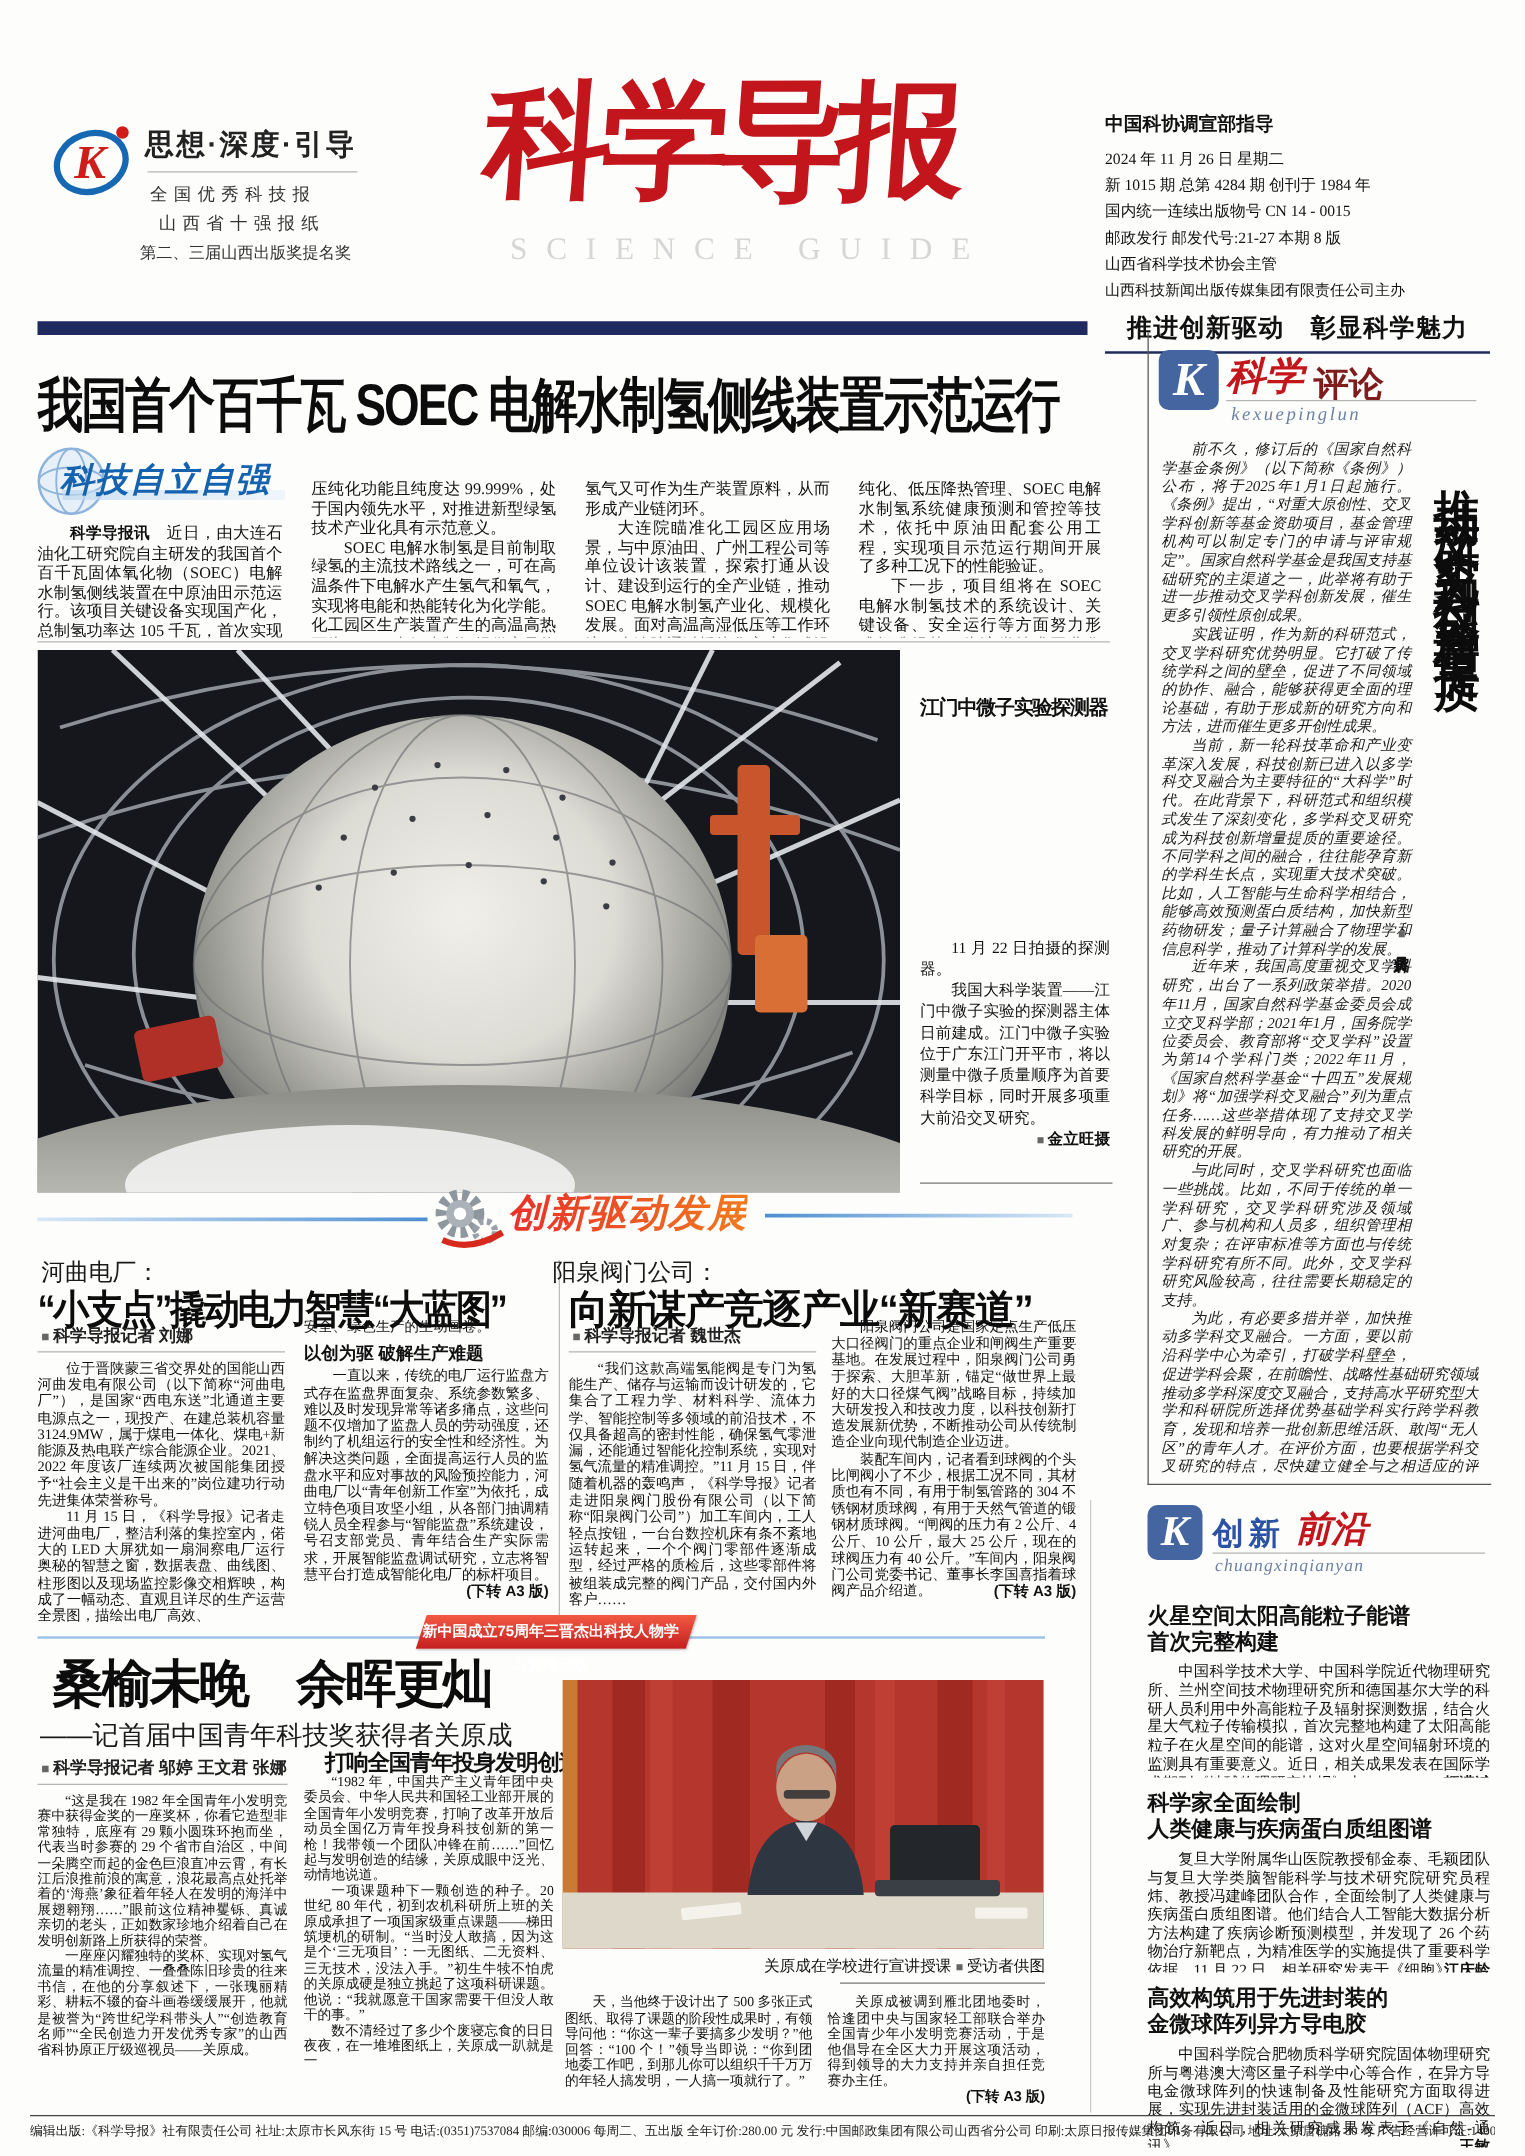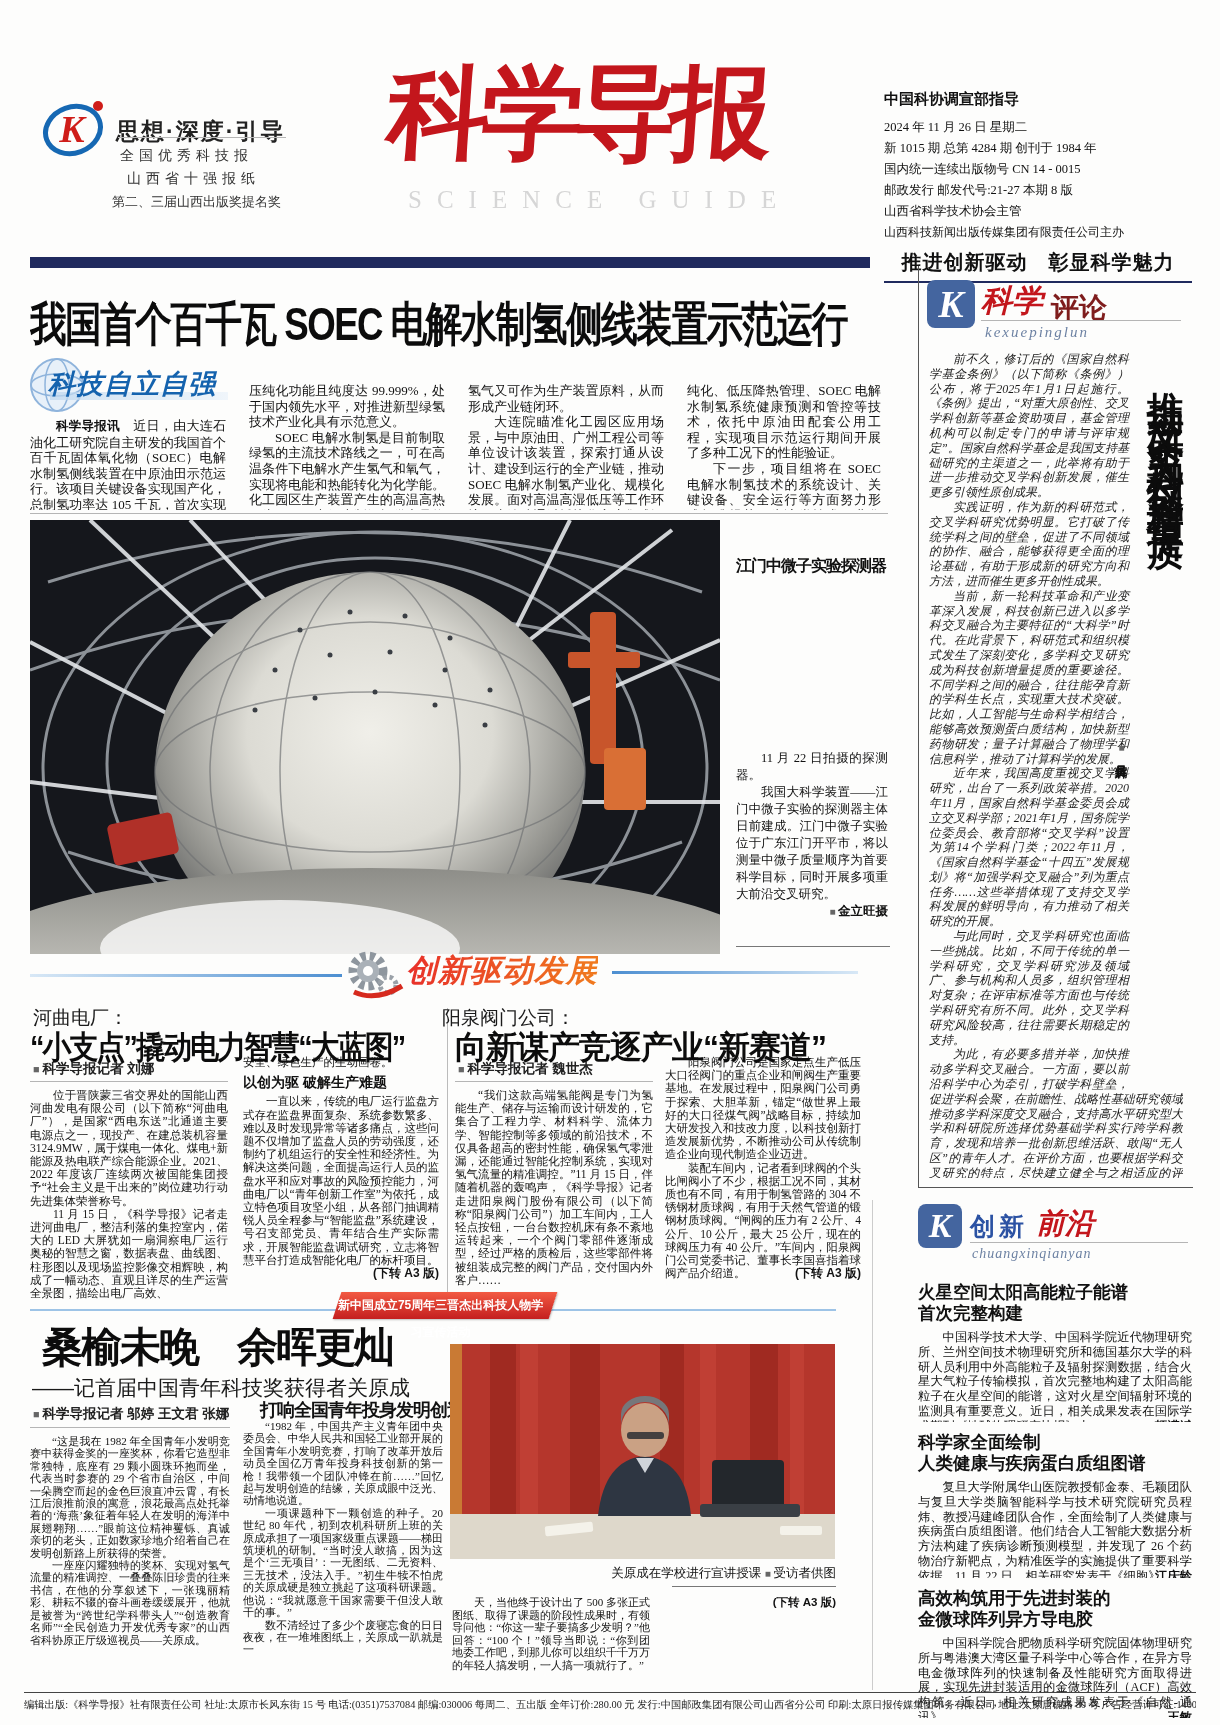--- a/index.html
+++ b/index.html
@@ -28,21 +28,21 @@
   .comment-body p{font-style:italic;}
 </style>
 </head>
 <body>
 
 <svg class="abs" style="left:42px;top:96px;" width="68" height="66" viewBox="0 0 68 66">
   <ellipse cx="31" cy="34" rx="28" ry="23" fill="none" stroke="#1668b3" stroke-width="5" transform="rotate(-20 31 34)"></ellipse>
   <text x="30" y="46" font-size="38" font-weight="bold" font-style="italic" fill="#cf1d19" text-anchor="middle" font-family="Liberation Serif,serif">K</text>
   <circle cx="56" cy="10" r="5" fill="#cf1d19"></circle>
 </svg>
-<div class="abs sans" style="left:116px;top:100px;font-size:23px;font-weight:600;letter-spacing:2px;color:#222;margin-top:16px;">思想·深度·引导</div>
+<div class="abs sans" style="left:116px;top:100px;font-size:23px;font-weight:600;letter-spacing:2px;color:#222;">思想·深度·引导</div>
 <div class="abs rule" style="left:118px;top:137px;width:168px;height:1px;"></div>
 <div class="abs sans" style="left:120px;top:147px;font-size:14px;letter-spacing:5px;color:#333;">全国优秀科技报</div>
 <div class="abs sans" style="left:127px;top:170px;font-size:14px;letter-spacing:5px;color:#333;">山西省十强报纸</div>
 <div class="abs sans" style="left:112px;top:193px;font-size:13px;color:#333;">第二、三届山西出版奖提名奖</div>
 
 <div class="abs masthead-title serif" style="left:296px;top:50px;width:560px;font-size:102px;line-height:1.25;text-align:center;">科学导报</div>
 <div class="abs serif" style="left:408px;top:186px;font-size:25px;letter-spacing:15px;color:#d6d6d6;">SCIENCE GUIDE</div>
 
 <div class="abs" style="left:884px;top:90px;width:310px;">
   <div class="sans" style="font-size:15px;font-weight:bold;margin-bottom:8px;">中国科协调宣部指导</div>
@@ -253,20 +253,21 @@
 <div class="abs sans" style="left:500px;top:1565px;width:336px;font-size:12.5px;text-align:right;">
   <span>关原成在学校进行宣讲授课</span>
   <span class="sq"></span><span>受访者供图</span>
 </div>
 <div class="abs" style="left:672px;top:1586px;width:164px;height:1px;background:#777;"></div>
 
 <div class="abs col just" style="left:452px;top:1596px;width:198px;height:96px;font-size:11px;line-height:12.6px;">
   <p>天，当他终于设计出了 500 多张正式图纸、取得了课题的阶段性成果时，有领导问他：“你这一辈子要搞多少发明？”他回答：“100 个！”领导当即说：“你到团地委工作吧，到那儿你可以组织千千万万的年轻人搞发明，一人搞一项就行了。”</p>
 </div>
 <div class="abs col just" style="left:662px;top:1596px;width:174px;height:96px;font-size:11px;line-height:12.6px;">
+  <p>关原成被调到雁北团地委时，恰逢团中央与国家轻工部联合举办全国青少年小发明竞赛活动，于是他倡导在全区大力开展这项活动，得到领导的大力支持并亲自担任竞赛办主任。</p>
   <div class="jump" style="font-size:11.5px;">(下转 A3 版)</div>
 </div>
 
 <div class="abs" style="left:918px;top:266px;width:274px;height:921px;border-left:1px solid #555;border-bottom:1px solid #555;">
   <div class="abs klogo" style="left:8px;top:14px;width:48px;height:48px;font-size:38px;line-height:48px;">K</div>
   <div class="abs serif" style="left:62px;top:14px;font-size:31px;font-weight:900;font-style:italic;color:#c3161c;">科学</div>
   <div class="abs sans" style="left:132px;top:23px;font-size:28px;font-weight:bold;color:#7f1d1d;">评论</div>
   <div class="abs rule" style="left:62px;top:54px;width:200px;height:1px;"></div>
   <div class="abs serif" style="left:66px;top:58px;font-size:15px;font-style:italic;color:#6d82a3;letter-spacing:2px;">kexuepinglun</div>
 

